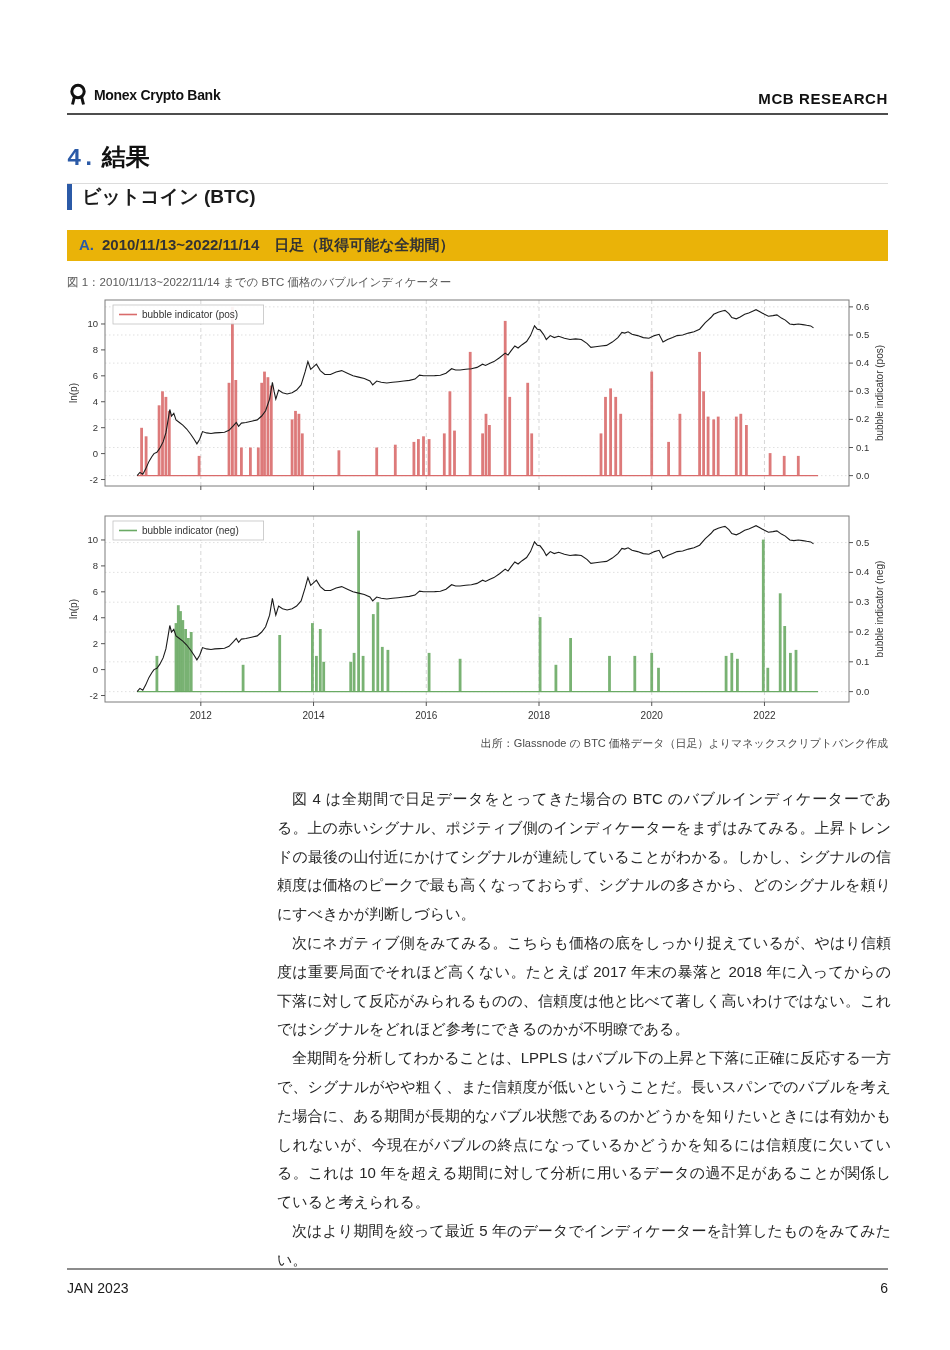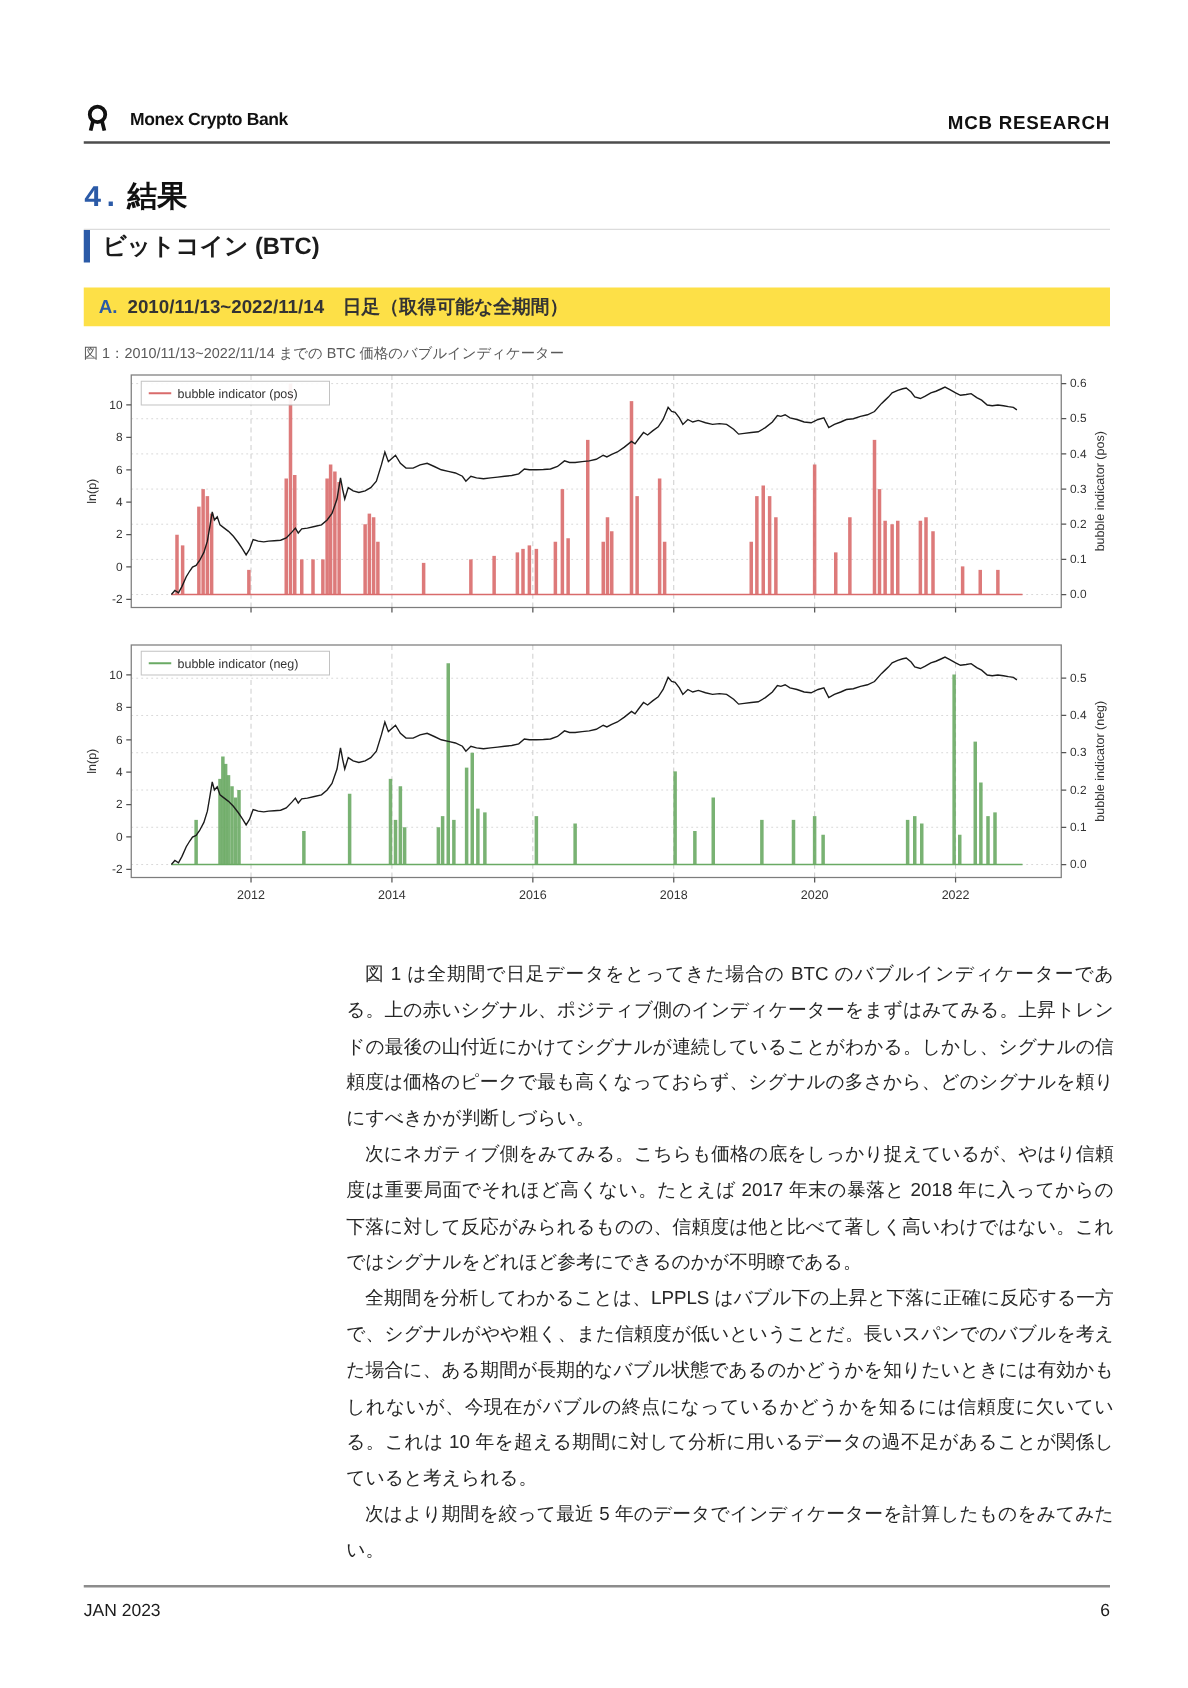--- a/index.html
+++ b/index.html
@@ -3,37 +3,37 @@
 <meta charset="utf-8">
 <style>
   * { margin:0; padding:0; box-sizing:border-box; }
   html,body { background:#ffffff; }
   body { font-family:"Liberation Sans", sans-serif; color:#262626; }
   .page { position:relative; width:950px; height:1350px; background:#fff; overflow:hidden;
           padding:0 62px 0 67px; margin:0 auto; }
 
   
   .hdr { display:flex; justify-content:space-between; align-items:flex-end; margin-top:42px; }
-  .brand { display:flex; align-items:center; gap:15px; }
+  .brand { display:flex; align-items:center; gap:5px; }
   .brand svg { display:block; }
   .brand-name { font-size:14px; font-weight:bold; letter-spacing:-0.3px; color:#111; }
   .hdr-right { font-size:15px; font-weight:bold; letter-spacing:0.6px; color:#111;margin-top:48px; }
   .hdr-rule { height:2px; background:#4d4d4d; margin-top:6px; }
 
   
   h1.title { margin-top:26px; font-size:24px; font-weight:bold; color:#111;font-family:Liberation Mono, monospace; }
   h1.title .num { color:#2b5aa7; margin-right:6px; }
   .title-rule { height:1px; background:#dcdcdc; margin-top:10px; }
 
   
   h2.section { display:flex; align-items:center; font-size:19px; font-weight:bold; color:#1b1b1b; }
   .vbar { display:inline-block; width:5px; height:26px; background:#2b5aa7; margin-right:10px; }
 
   
-  .band { margin-top:20px; background:#fde047; padding:6px 12px; font-size:15px; font-weight:bold; color:#333; }
+  .band { margin-top:20px; background:#eab308; padding:6px 12px; font-size:15px; font-weight:bold; color:#333; }
   .band-prefix { color:#2b5aa7; margin-right:8px; }
 
   
   .caption { margin-top:14px; font-size:11.5px; color:#595959; }
   figure.fig { margin-top:4px; }
   figure.fig svg { display:block; }
   figure.fig svg + svg { margin-top:16px; }
   .source { margin-top:4px; text-align:right; font-size:11px; color:#4a4a4a; }
 
   .tick   { font:9.5px "Liberation Sans", sans-serif; fill:#333; }
@@ -294,24 +294,25 @@
         <line x1="584.7272727272734" x2="584.7272727272734" y1="192" y2="196" stroke="#555" stroke-width="1"></line>
         <text x="584.7272727272734" y="209" text-anchor="middle" class="xtick">2020</text>
         <line x1="697.4545454545457" x2="697.4545454545457" y1="192" y2="196" stroke="#555" stroke-width="1"></line>
         <text x="697.4545454545457" y="209" text-anchor="middle" class="xtick">2022</text>
         <text x="10" y="99" class="atitle" text-anchor="middle" transform="rotate(-90 10 99)">ln(p)</text>
         <text x="816" y="99" class="atitle" text-anchor="middle" transform="rotate(-90 816 99)">bubble indicator (neg)</text>
         <rect x="46" y="11" width="150.6" height="19" fill="#ffffff" stroke="#bdbdbd" stroke-width="0.8" opacity="0.92"></rect>
         <line x1="52" x2="70" y1="20.5" y2="20.5" stroke="#6aaa64" stroke-width="1.6"></line>
         <text x="75" y="24" class="legend">bubble indicator (neg)</text>
       </svg>
+    <figcaption class="source">出所：Glassnode の BTC 価格データ（日足）よりマネックスクリプトバンク作成</figcaption>
   </figure>
 
   <div class="body-text">
-    <p>図 1 は全期間で日足データをとってきた場合の BTC のバブルインディケーターである。上の赤いシグナル、ポジティブ側のインディケーターをまずはみてみる。上昇トレンドの最後の山付近にかけてシグナルが連続していることがわかる。しかし、シグナルの信頼度は価格のピークで最も高くなっておらず、シグナルの多さから、どのシグナルを頼りにすべきかが判断しづらい。</p>
+    <p>図 4 は全期間で日足データをとってきた場合の BTC のバブルインディケーターである。上の赤いシグナル、ポジティブ側のインディケーターをまずはみてみる。上昇トレンドの最後の山付近にかけてシグナルが連続していることがわかる。しかし、シグナルの信頼度は価格のピークで最も高くなっておらず、シグナルの多さから、どのシグナルを頼りにすべきかが判断しづらい。</p>
     <p>次にネガティブ側をみてみる。こちらも価格の底をしっかり捉えているが、やはり信頼度は重要局面でそれほど高くない。たとえば 2017 年末の暴落と 2018 年に入ってからの下落に対して反応がみられるものの、信頼度は他と比べて著しく高いわけではない。これではシグナルをどれほど参考にできるのかが不明瞭である。</p>
     <p>全期間を分析してわかることは、LPPLS はバブル下の上昇と下落に正確に反応する一方で、シグナルがやや粗く、また信頼度が低いということだ。長いスパンでのバブルを考えた場合に、ある期間が長期的なバブル状態であるのかどうかを知りたいときには有効かもしれないが、今現在がバブルの終点になっているかどうかを知るには信頼度に欠いている。これは 10 年を超える期間に対して分析に用いるデータの過不足があることが関係していると考えられる。</p>
     <p>次はより期間を絞って最近 5 年のデータでインディケーターを計算したものをみてみたい。</p>
   </div>
 
   <footer>
     <div class="ft-rule"></div>
     <div class="ft-row">
       <span>JAN 2023</span>
       <span>6</span>

